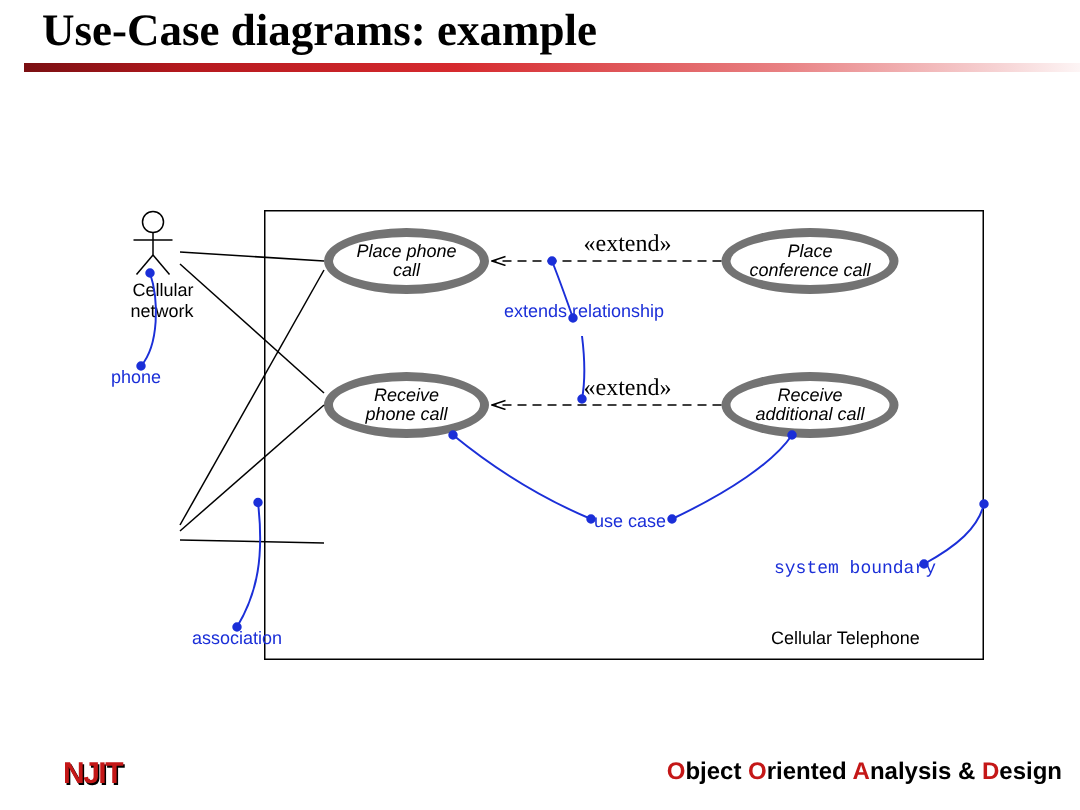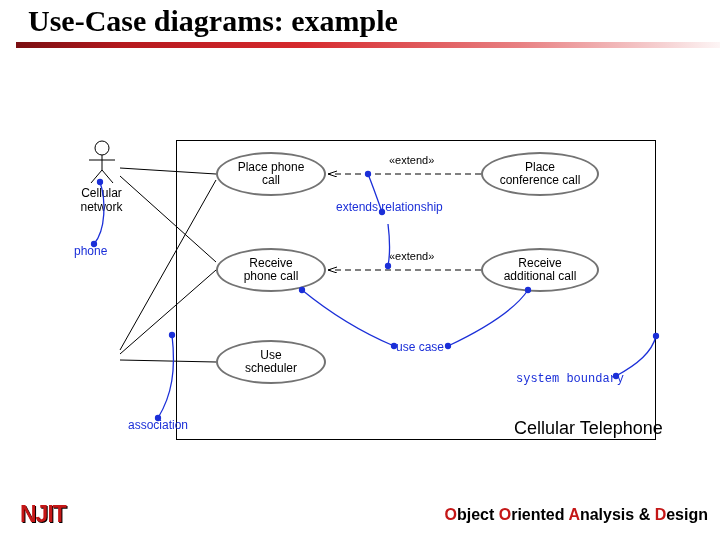--- a/index.html
+++ b/index.html
@@ -1,31 +1,31 @@
 <!DOCTYPE html>
 <html><head>
 <meta charset="utf-8">
 <style>
   * { box-sizing: border-box; margin: 0; padding: 0; }
   html, body { width: 720px; height: 540px; background: #fff; font-family: "Times New Roman", serif; overflow: hidden; }
   .slide { position: relative; width: 720px; height: 540px; margin-left: 16px; }
   .title { position: absolute; left: 12px; top: 4px; font-size: 30px; font-weight: bold; color: #000; }
   .title-rule { position: absolute; left: 0; top: 42px; width: 720px; height: 6px; background: linear-gradient(to right, #7a0f12, #b5191e 15%, #d62a2e 40%, #e88082 70%, #f6d2d3 90%, #fff 100%); }
-  .footer-logo { position: absolute; left: 4px; bottom: 12px; font-family: Arial, sans-serif; font-weight: 900; font-size: 23px; letter-spacing: -1px; color: #c41717; text-shadow: 1px 1px 0 #000; }
+  .footer-logo { position: absolute; left: 26px; bottom: 12px; font-family: Arial, sans-serif; font-weight: 900; font-size: 20px; letter-spacing: -1px; color: #c41717; text-shadow: 1px 1px 0 #000; }
   .footer-text { position: absolute; right: 28px; bottom: 16px; font-family: Arial, sans-serif; font-size: 16px; font-weight: bold; color: #000; }
   .footer-text .accent { color: #c41717; }
   .diagram { position: absolute; left: 60px; top: 140px; width: 600px; height: 320px; }
   .system-box { position: absolute; border: 1px solid #000; }
-  .usecase { position: absolute; border: 2px solid #737373; border-radius: 50%; display: flex; align-items: center; justify-content: center; text-align: center; font-family: Arial, sans-serif; font-size: 12px; line-height: 1.1; padding: 4px; }
+  .usecase { position: absolute; border: 6px solid #737373; border-radius: 50%; display: flex; align-items: center; justify-content: center; text-align: center; font-family: Arial, sans-serif; font-size: 12px; line-height: 1.1; padding: 4px; font-style: italic; }
   .actor { position: absolute; font-family: Arial, sans-serif; font-size: 12px; text-align: center; }
   .actor svg { display: block; margin: 0 auto; }
-  .actor-label { margin-top: 2px; }
+  .actor-label { margin-top: 2px; text-align: right; }
   .note-blue { position: absolute; font-family: Arial, sans-serif; font-size: 12px; color: #1b2fd8; }
-  .stereo { position: absolute; font-family: Liberation Sans, sans-serif; font-size: 11px; color: #000; }
-  .sys-label { position: absolute; font-family: Arial, sans-serif; font-size: 18px; color: #000; }
+  .stereo { position: absolute; font-family: Liberation Serif, serif; font-size: 16px; color: #000; }
+  .sys-label { position: absolute; font-family: Arial, sans-serif; font-size: 12px; color: #000; }
   svg.wires { position: absolute; left: 0; top: 0; width: 600px; height: 320px; pointer-events: none; }
 </style>
 </head>
 <body>
 
 <div class="slide">
   <div class="title">Use-Case diagrams: example</div>
   <div class="title-rule"></div>
 
   <div class="diagram">
@@ -43,22 +43,20 @@
       </svg>
       <div class="actor-label" style="white-space:pre-line;">Cellular
 network</div>
     </div>
 
 
     <div class="usecase" style="left:140px; top:12px; width:110px; height:44px; white-space:pre-line;">Place phone
 call</div>
     <div class="usecase" style="left:140px; top:108px; width:110px; height:44px; white-space:pre-line;">Receive
 phone call</div>
-    <div class="usecase" style="left:140px; top:200px; width:110px; height:44px; white-space:pre-line;">Use
-scheduler</div>
     <div class="usecase" style="left:405px; top:12px; width:118px; height:44px; white-space:pre-line;">Place
 conference call</div>
     <div class="usecase" style="left:405px; top:108px; width:118px; height:44px; white-space:pre-line;">Receive
 additional call</div>
 
     <div class="stereo" style="left:313px; top:14px;">«extend»</div>
     <div class="stereo" style="left:313px; top:110px;">«extend»</div>
 
     <div class="note-blue" style="left:-2px; top:104px;">phone</div>
     <div class="note-blue" style="left:52px; top:278px;">association</div>

